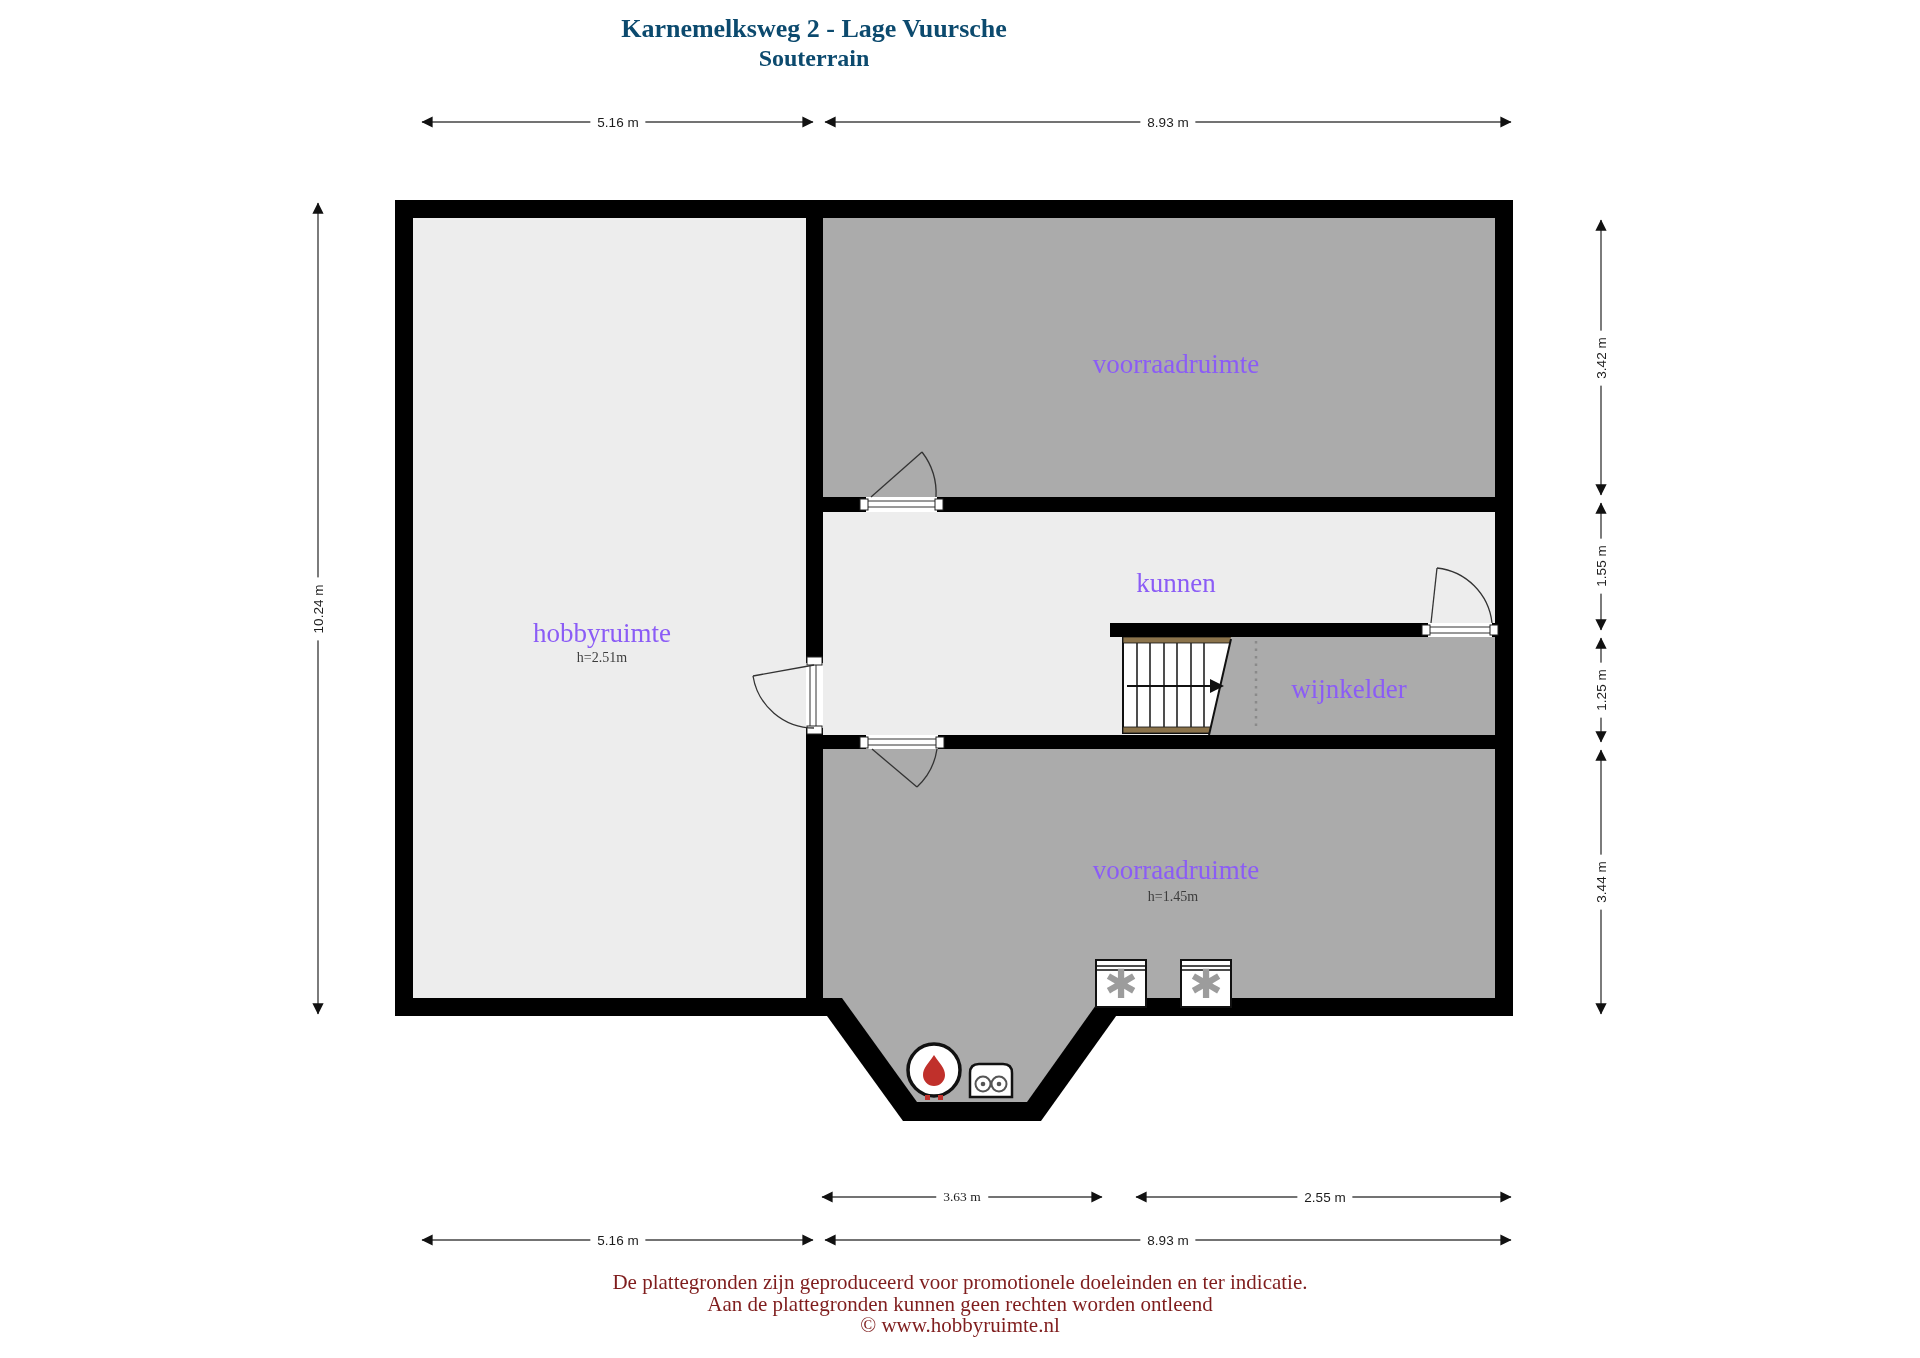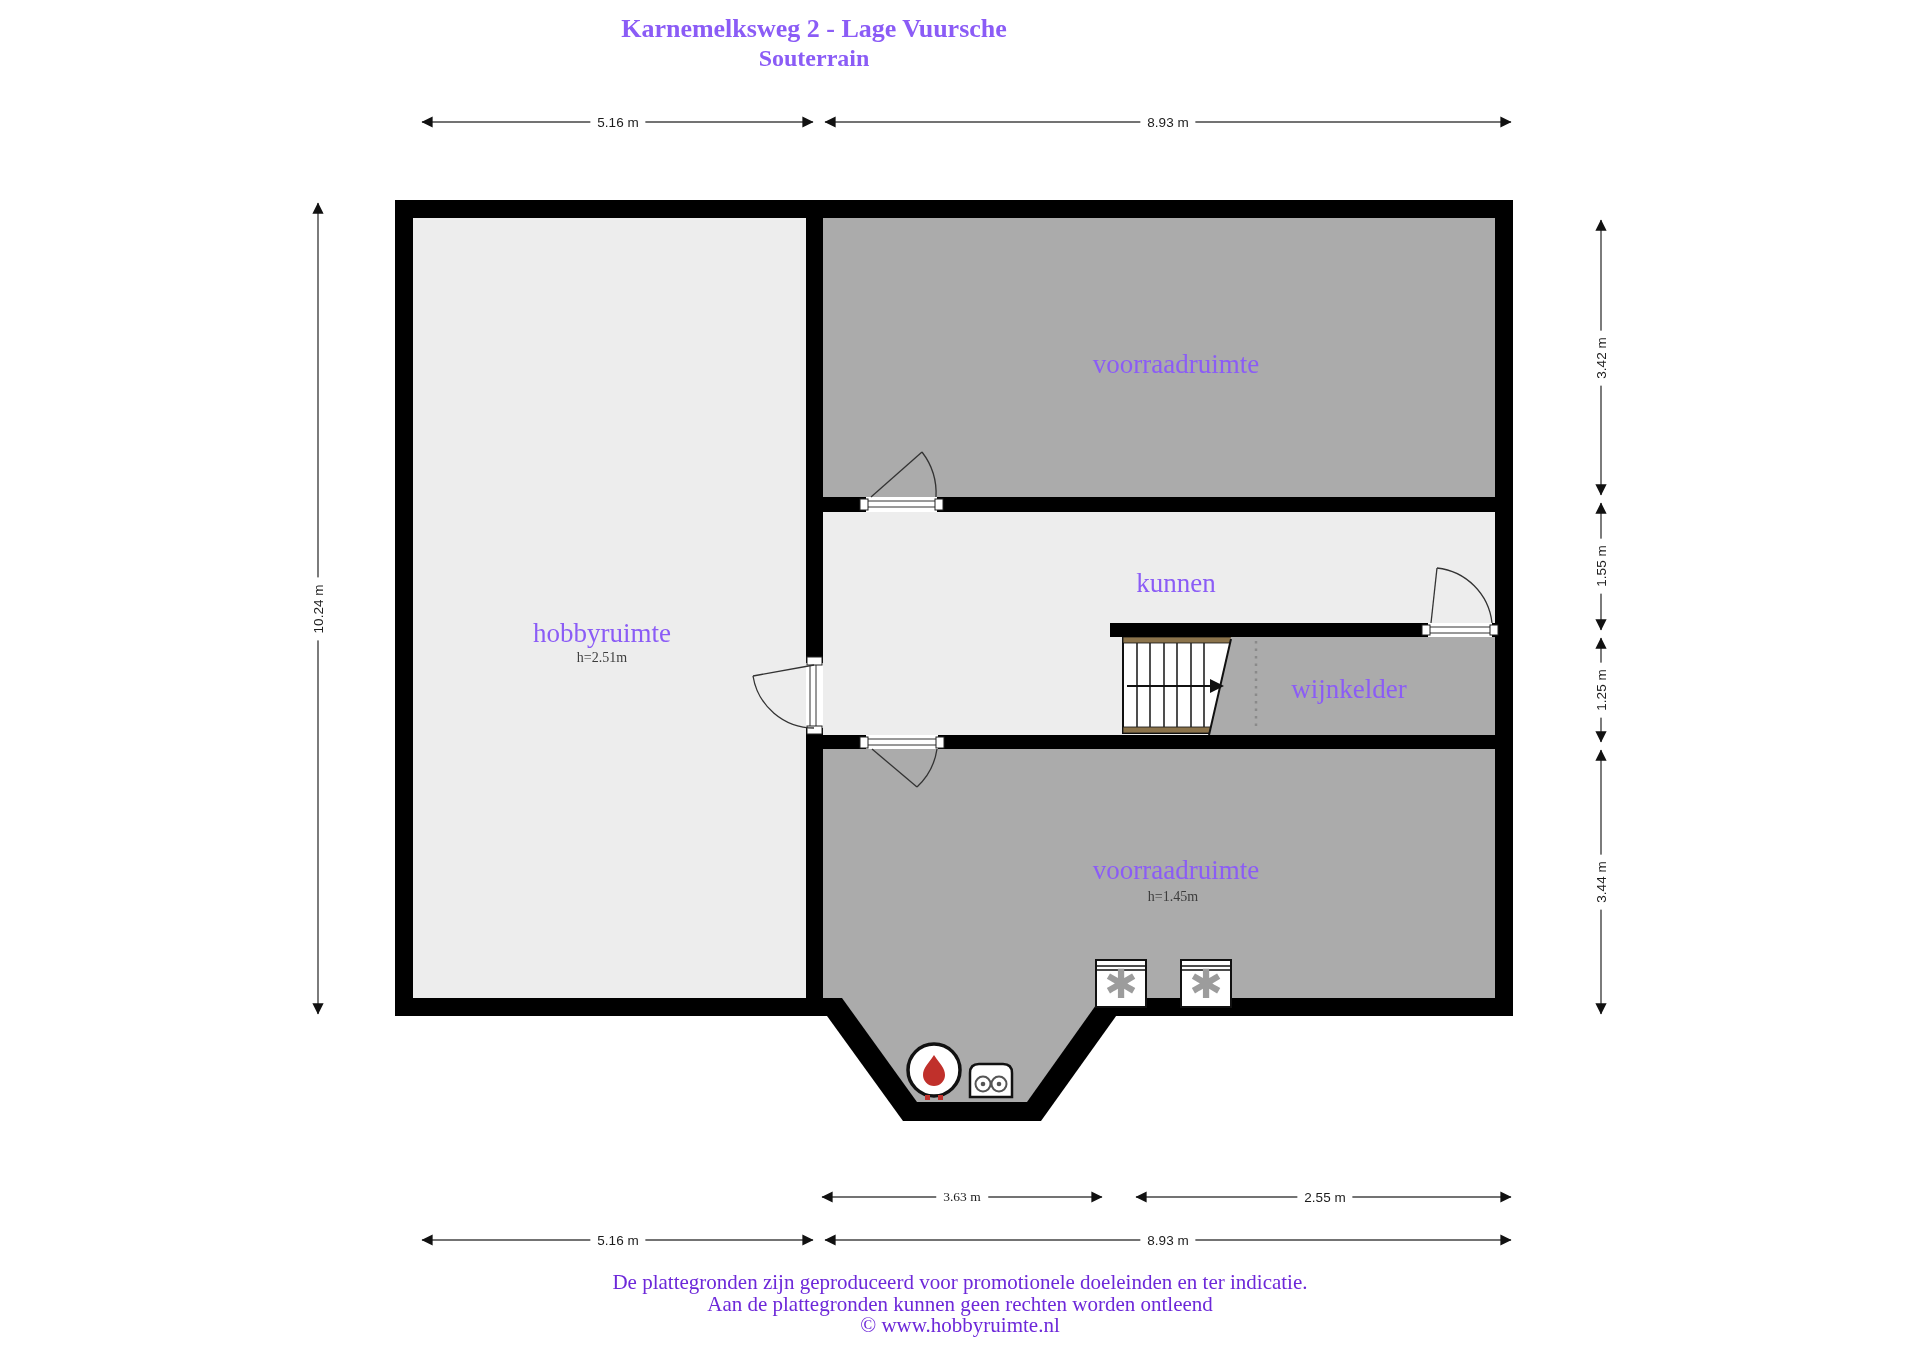--- a/index.html
+++ b/index.html
@@ -1,29 +1,29 @@
 <!DOCTYPE html>
 <html><head>
 <meta charset="utf-8">
 <style>
   html,body{margin:0;padding:0;background:#fff;}
   .canvas{position:relative;width:1920px;height:1358px;background:#ffffff;overflow:hidden;
           font-family:"Liberation Serif", serif;}
   .plan-svg{position:absolute;left:0;top:0;}
   .abs{position:absolute;}
-  .title-block{left:0;top:14px;width:1628px;text-align:center;color:#8b5cf6;}
+  .title-block{left:0;top:14px;width:1628px;text-align:center;color:#0c4a6e;}
   .title-line1{font-size:26px;font-weight:bold;line-height:30px;}
   .title-line2{font-size:24px;font-weight:bold;line-height:28px;}
   .room-label{transform:translate(-50%,-50%);color:#8b5cf6;font-size:27px;white-space:nowrap;text-align:center;}
   .room-sub{transform:translate(-50%,-50%);color:#3c3c3c;font-size:14px;white-space:nowrap;text-align:center;}
   .dim{font-family:"Liberation Sans", sans-serif;font-size:13.5px;color:#1c1c1c;background:#fff;
        padding:1px 7px;white-space:nowrap;}
   .dim-h{transform:translate(-50%,-50%);}
   .dim-v{transform:translate(-50%,-50%) rotate(-90deg);}
-  .footer-block{left:0;top:1272px;width:1920px;text-align:center;color:#6d28d9;font-size:21px;line-height:21.5px;}
+  .footer-block{left:0;top:1272px;width:1920px;text-align:center;color:#7f1d1d;font-size:21px;line-height:21.5px;}
 </style>
 </head>
 <body>
 
 <div class="canvas">
 
   <svg class="plan-svg" width="1920" height="1358" viewBox="0 0 1920 1358">
     <defs>
       <marker id="arr" viewBox="0 0 10 10" refX="9.5" refY="5" markerWidth="10" markerHeight="8" orient="auto-start-reverse">
         <path d="M0,0 L10,5 L0,10 z" fill="#111"></path>

